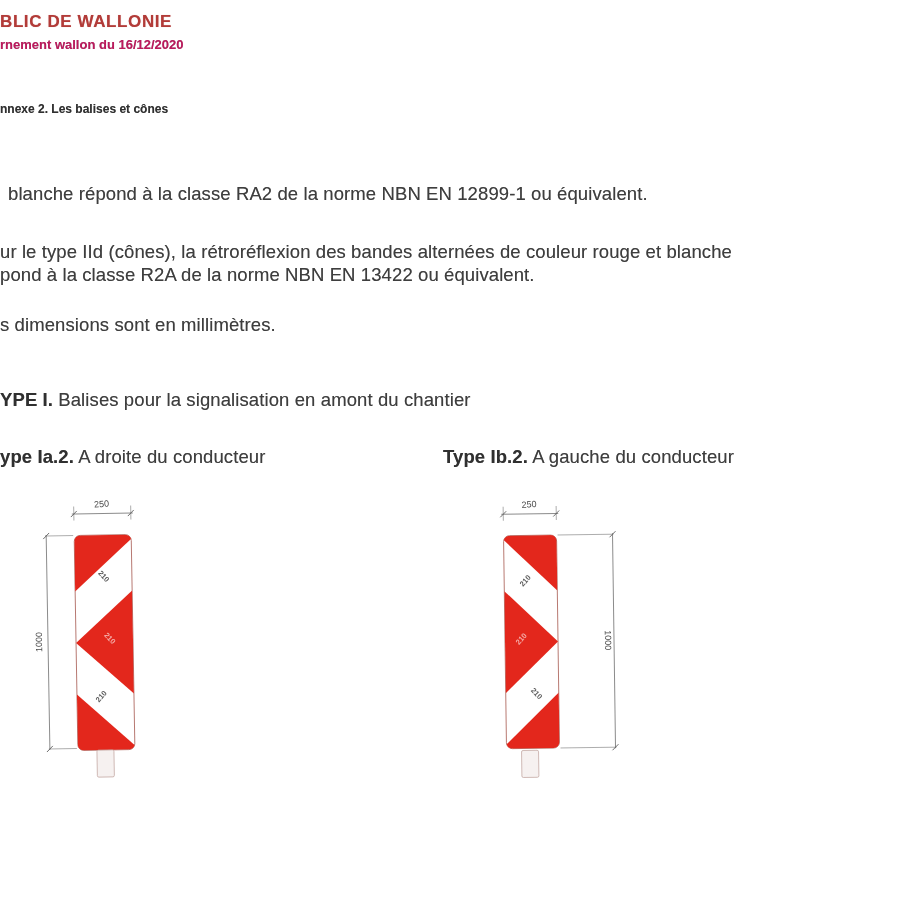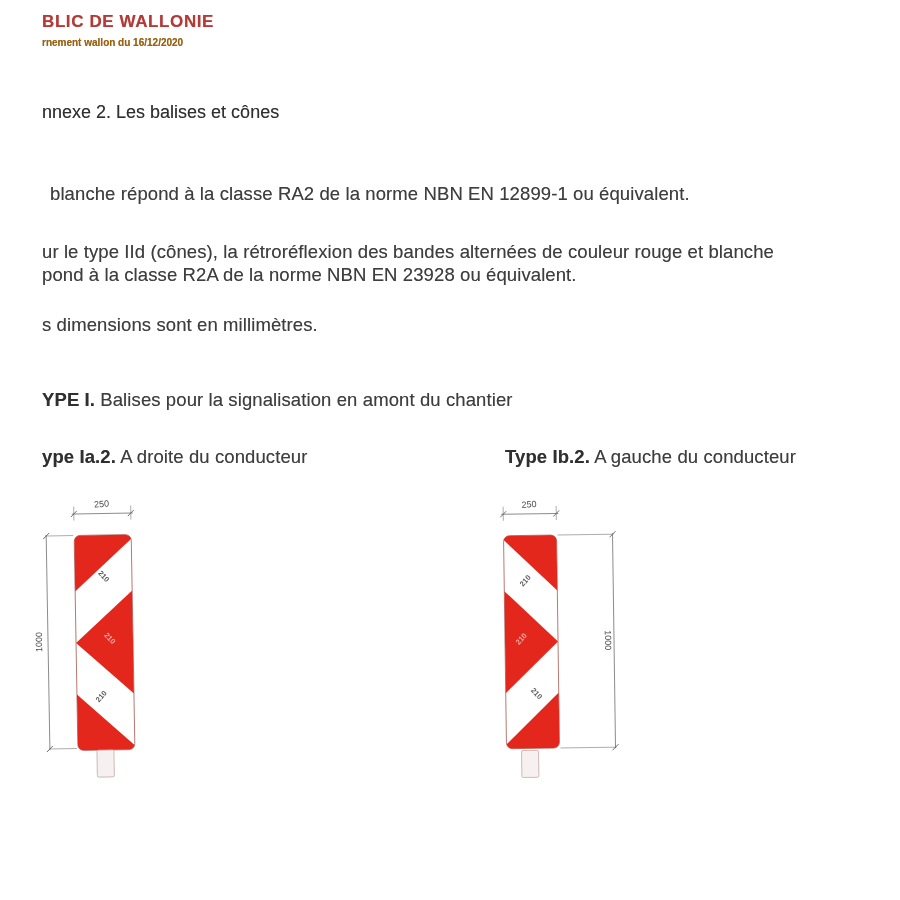--- a/index.html
+++ b/index.html
@@ -1,24 +1,24 @@
 <!DOCTYPE html>
 <html><head>
 <meta charset="utf-8">
 <style>
   html,body{margin:0;padding:0;background:#ffffff;}
   .page{
     position:relative;width:900px;height:900px;background:#ffffff;overflow:hidden;
     font-family:"Liberation Sans", sans-serif;color:#3c3c3c;
   }
-  .abs{position:absolute;white-space:nowrap;padding-left:42px;}
+  .abs{position:absolute;white-space:nowrap;}
   .soft{text-shadow:0 0 0.6px rgba(70,70,70,.55);}
   .red-title{color:#b23b38;font-weight:bold;font-size:17px;letter-spacing:.6px;text-shadow:0 0 .7px rgba(178,59,56,.6);}
-  .sub{font-weight:bold;font-size:10px;color:#a16207;}
-  .h-annexe{font-weight:normal;font-size:18px;color:#303030;}
+  .sub{font-weight:bold;font-size:13px;color:#be185d;}
+  .h-annexe{font-weight:bold;font-size:12px;color:#303030;}
   .body-line{font-size:18.5px;color:#3e3e3e;letter-spacing:.1px;}
   .b{font-weight:bold;color:#303030;}
   svg text{font-family:"Liberation Sans", sans-serif;}
   .dimtxt{fill:#4a4a4a;font-size:9px;}
   .bandtxt{fill:#5a5a5a;font-size:7.5px;font-weight:bold;}
   .bandtxt-w{fill:#ffffff;opacity:.6;font-size:7.5px;font-weight:bold;}
   .dimline{stroke:#6f6f6f;stroke-width:.8;fill:none;}
   .extline{stroke:#8a8a8a;stroke-width:.7;fill:none;}
   .tick{stroke:#5f5f5f;stroke-width:.9;fill:none;}
   .fig{position:absolute;}
@@ -29,32 +29,32 @@
 <div class="page">
 
   <div class="abs red-title" style="left:0;top:12px;">BLIC DE WALLONIE</div>
   <div class="abs sub soft" style="left:0;top:37px;">rnement wallon du 16/12/2020</div>
 
   <div class="abs h-annexe soft" style="left:0;top:102px;">nnexe 2. Les balises et cônes</div>
 
   <div class="abs body-line soft" style="left:8px;top:183px;">blanche répond à la classe RA2 de la norme NBN EN 12899-1 ou équivalent.</div>
 
   <div class="abs body-line soft" style="left:0;top:241px;text-align:center;">ur le type IId (cônes), la rétroréflexion des bandes alternées de couleur rouge et blanche</div>
-  <div class="abs body-line soft" style="left:0;top:264px;">pond à la classe R2A de la norme NBN EN 23928 ou équivalent.</div>
+  <div class="abs body-line soft" style="left:0;top:264px;">pond à la classe R2A de la norme NBN EN 13422 ou équivalent.</div>
 
   <div class="abs body-line soft" style="left:0;top:314px;">s dimensions sont en millimètres.</div>
 
   <div class="abs body-line soft" style="left:0;top:389px;">
     <span class="b">YPE I.</span><span> Balises pour la signalisation en amont du chantier</span>
   </div>
 
   <div class="abs body-line soft" style="left:0;top:446px;">
     <span class="b">ype Ia.2.</span><span> A droite du conducteur</span>
   </div>
-  <div class="abs body-line soft" style="left:463px;top:446px;text-align:center;">
+  <div class="abs body-line soft" style="left:443px;top:446px;text-align:center;">
     <span class="b">Type Ib.2.</span><span> A gauche du conducteur</span>
   </div>
 
   <svg class="fig" style="left:30px;top:490px;transform:rotate(-1deg);" width="150" height="300" viewBox="0 0 150 300">
     <defs>
       <clipPath id="clipL">
           <rect x="46" y="45" width="57" height="215" rx="6"></rect>
         </clipPath>
     </defs>
 

